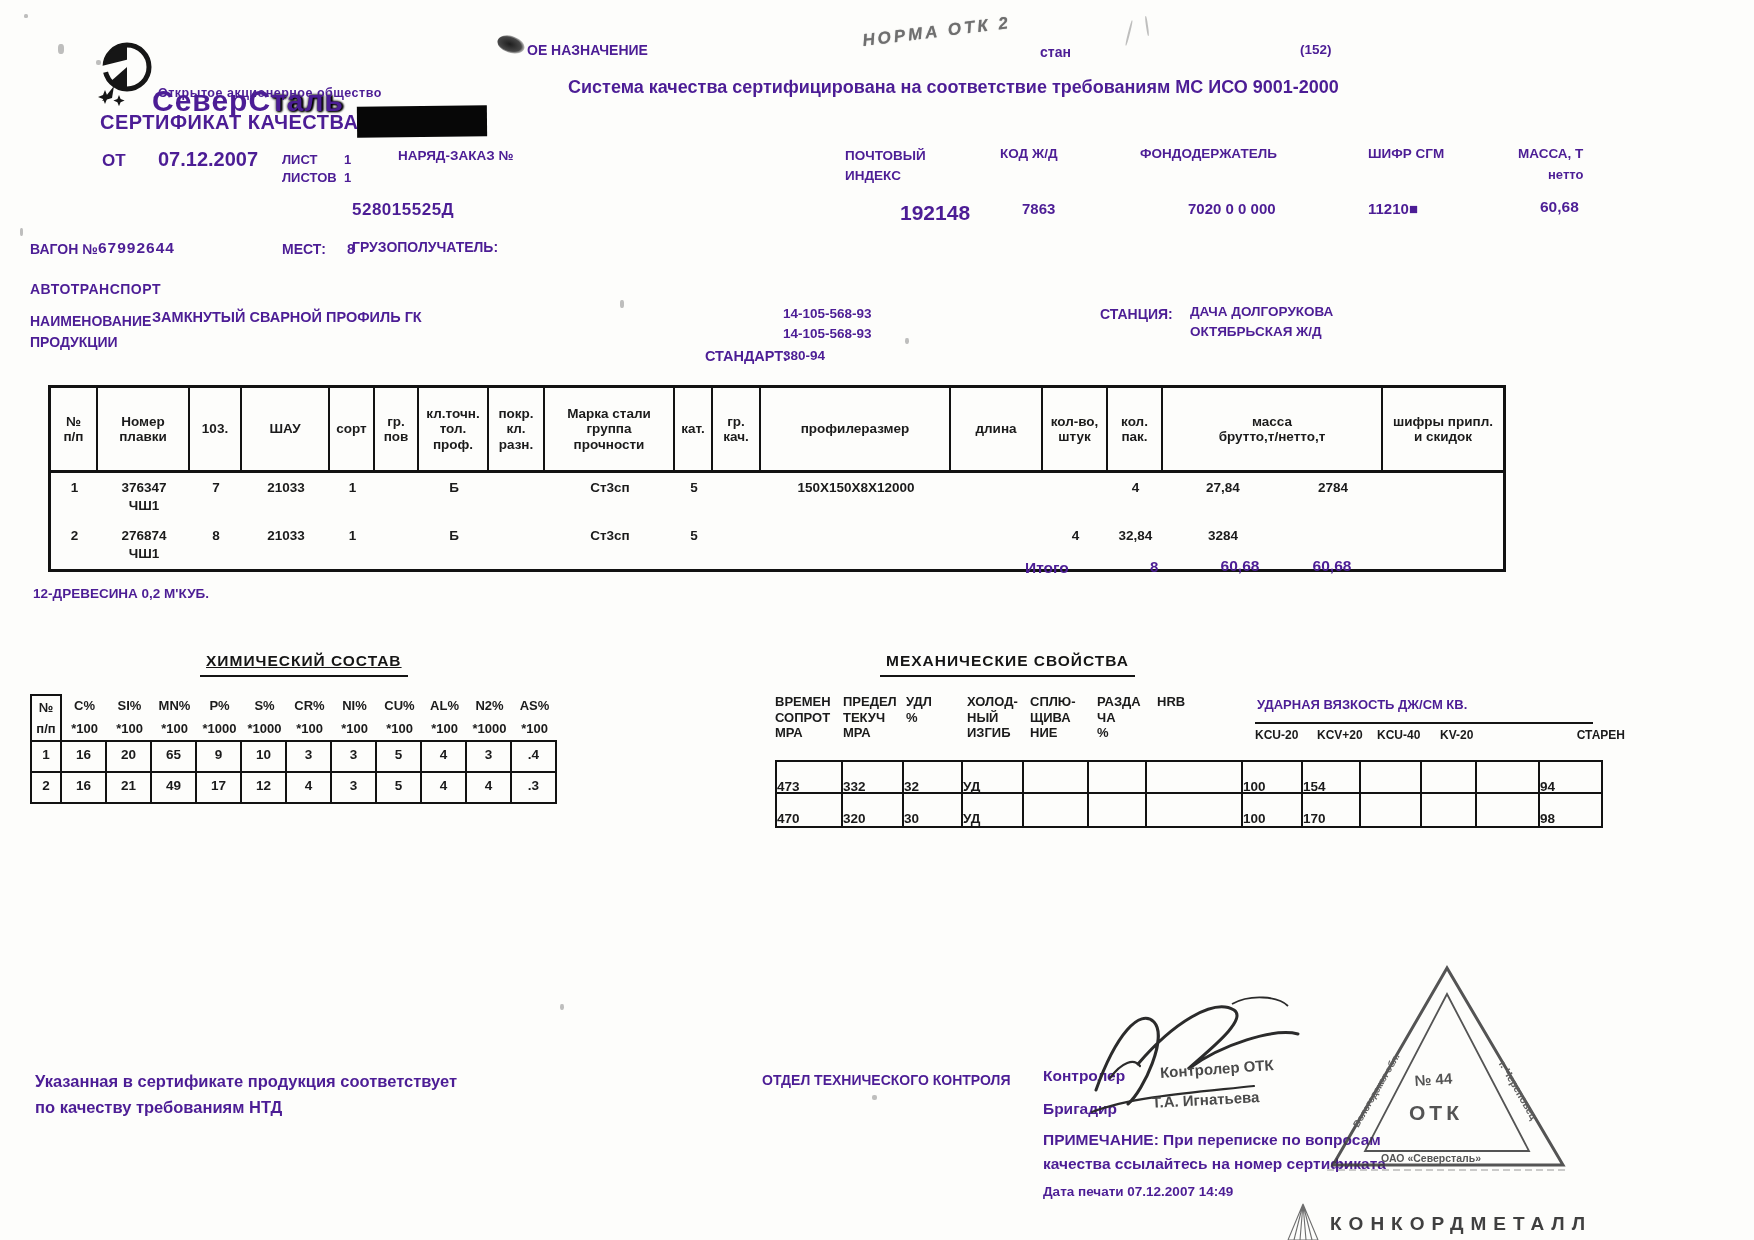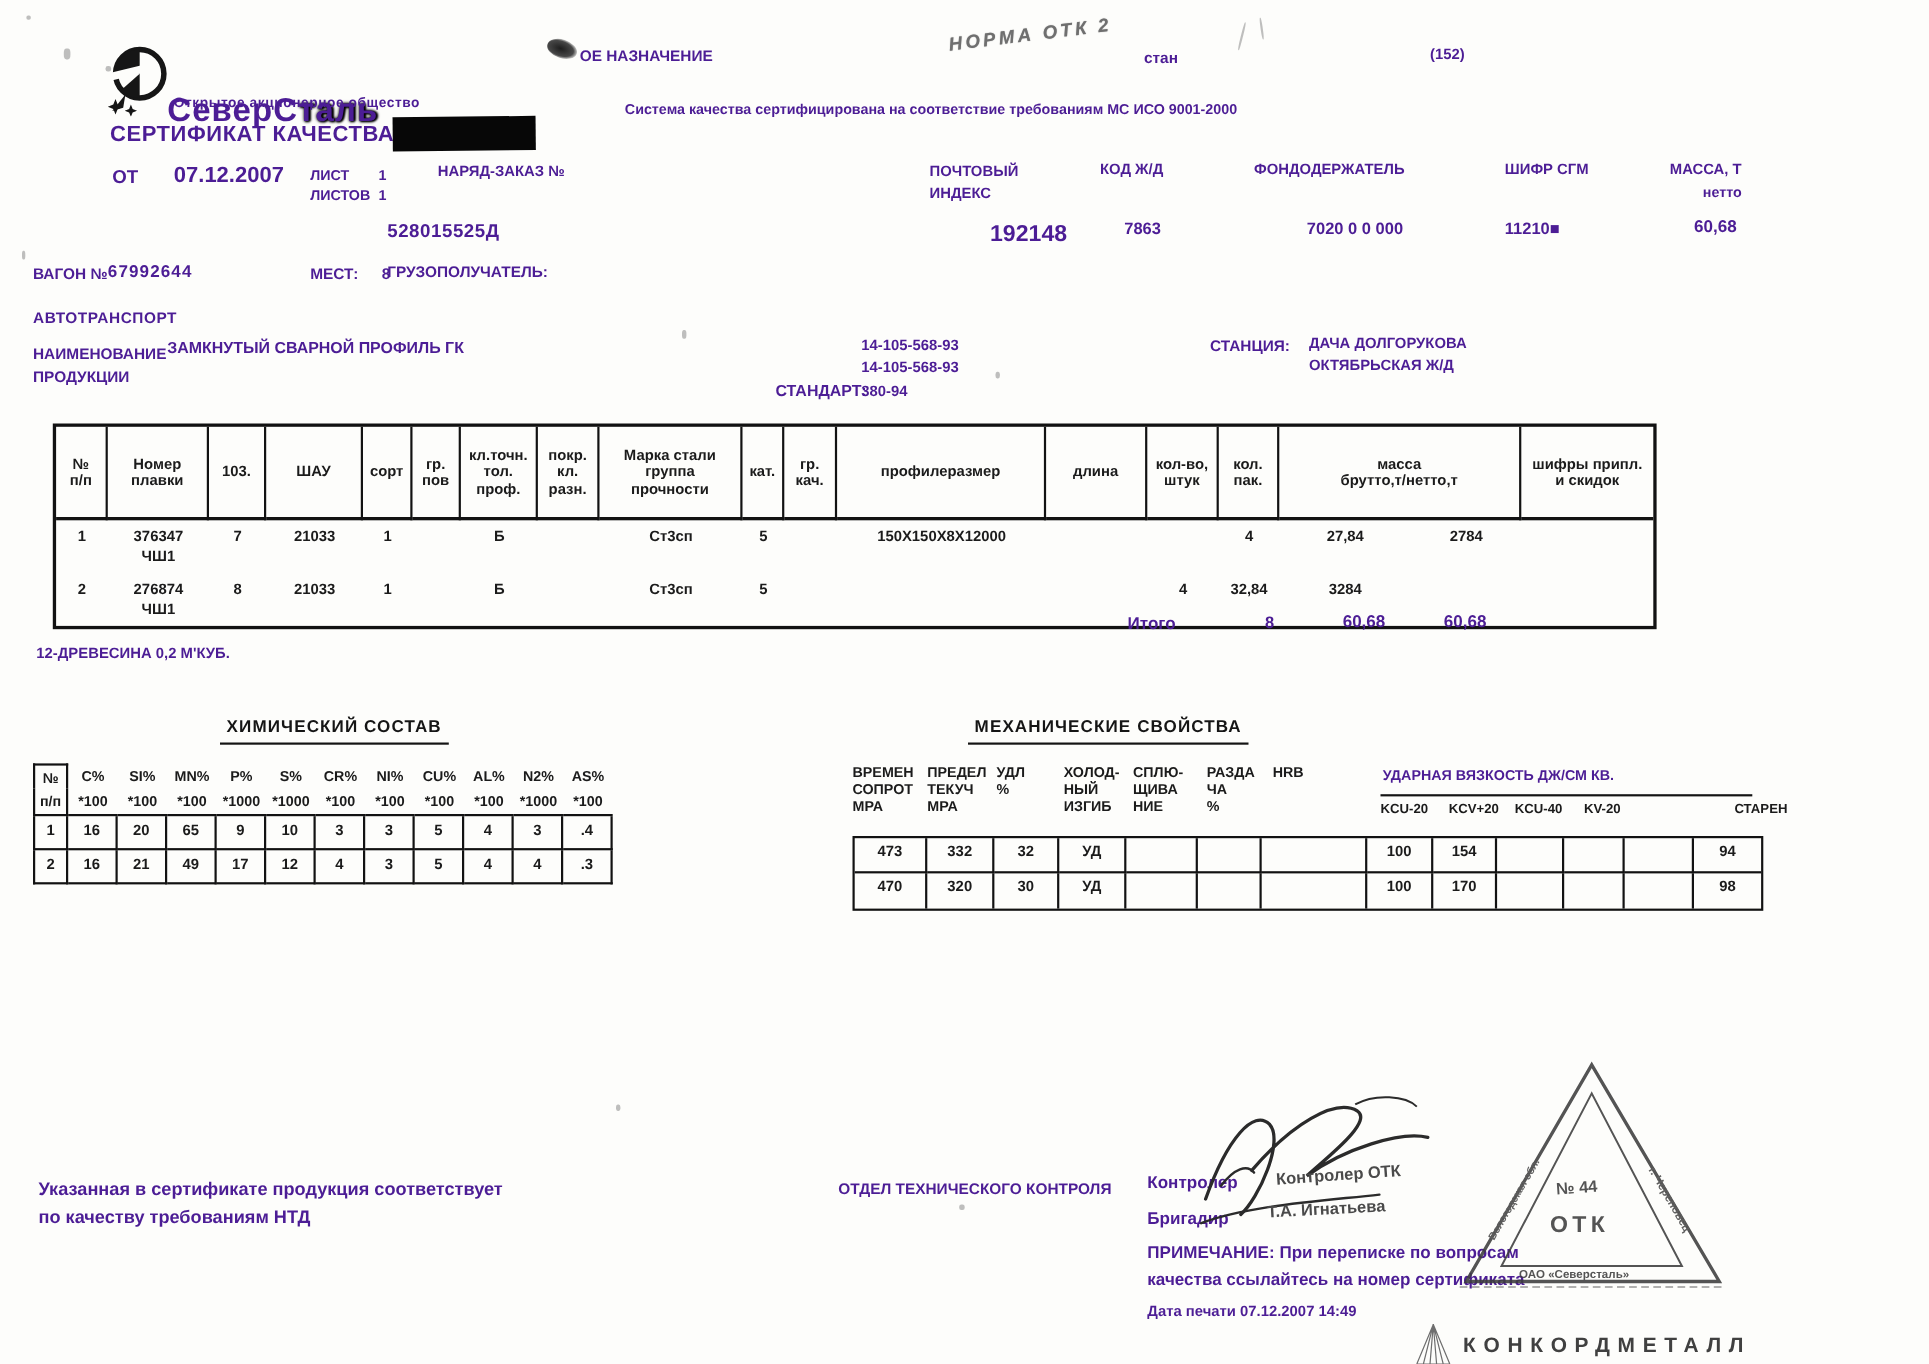--- a/index.html
+++ b/index.html
@@ -33,21 +33,21 @@
       text-align:center;padding:5px 0;min-height:31px;box-sizing:border-box;}
   .cd.cl{border-left:2px solid #121212;}
   
   #mlabels{position:absolute;left:775px;top:694px;display:grid;grid-template-columns:68px 63px 61px 63px 67px 60px 98px;}
   .ml{font-size:13px;font-weight:bold;line-height:1.2;white-space:pre-line;}
   #msub{position:absolute;left:1255px;top:728px;display:grid;grid-template-columns:62px 60px 63px 57px 65px 63px;}
   .ms{font-size:12px;font-weight:bold;}
   .ms:last-child{text-align:right;}
   #mdata{position:absolute;left:775px;top:760px;display:grid;border:2.5px solid #121212;
          grid-template-columns:66px 61px 59px 61px 65px 58px 96px 60px 58px 61px 55px 63px 61px;}
-  .mc{border-right:2.5px solid #121212;font-size:13.5px;font-weight:bold;text-align:center;padding-top:4px;height:32px;box-sizing:border-box;}
+  .mc{border-right:2.5px solid #121212;font-size:13.5px;font-weight:bold;padding-top:17px;height:32px;box-sizing:border-box;}
   .mc.nr{border-right:none;}
   .mc.bb{border-bottom:2.5px solid #121212;}
   svg text{font-family:"Liberation Sans","DejaVu Sans",sans-serif;}
 </style>
 </head>
 <body>
 
 <div id="doc">
 
   <div class="speck" style="left:58px;top:44px;width:6px;height:10px;"></div>
@@ -73,21 +73,21 @@
   <div class="t" style="left:152px;top:44px;font-size:30px;letter-spacing:1px;">
     <span>СеверС</span><span class="smudge">таль</span>
   </div>
   <div class="t" style="left:158px;top:86px;font-size:12.5px;letter-spacing:.5px;">Открытое акционерное общество</div>
 
   <div class="blob" style="left:497px;top:36px;width:28px;height:17px;transform:rotate(18deg);"></div>
   <div class="t" style="left:527px;top:42px;font-size:14px;">ОЕ НАЗНАЧЕНИЕ</div>
   <div class="hand" style="left:862px;top:22px;font-size:17px;">НОРМА ОТК 2</div>
   <div class="t" style="left:1040px;top:44px;font-size:14px;">стан</div>
   <div class="t" style="left:1300px;top:42px;font-size:13.5px;">(152)</div>
-  <div class="t" style="left:568px;top:92px;font-size:13px;">Система качества сертифицирована на соответствие требованиям МС ИСО 9001-2000</div>
+  <div class="t" style="left:568px;top:76px;font-size:18px;">Система качества сертифицирована на соответствие требованиям МС ИСО 9001-2000</div>
 
   <div class="t" style="left:100px;top:110px;font-size:20px;letter-spacing:.5px;">СЕРТИФИКАТ КАЧЕСТВА №</div>
   <div class="redact" style="left:357px;top:106px;width:130px;height:31px;"></div>
   <div class="t" style="left:102px;top:150px;font-size:17px;">ОТ</div>
   <div class="t" style="left:158px;top:147px;font-size:20px;">07.12.2007</div>
   <div class="t" style="left:282px;top:152px;font-size:13px;">ЛИСТ</div>
   <div class="t" style="left:344px;top:152px;font-size:13px;">1</div>
   <div class="t" style="left:282px;top:170px;font-size:13px;text-align:center;">ЛИСТОВ</div>
   <div class="t" style="left:344px;top:170px;font-size:13px;">1</div>
   <div class="t" style="left:398px;top:148px;font-size:13.5px;">НАРЯД-ЗАКАЗ №</div>
@@ -192,21 +192,21 @@
       <div class="md">32,84</div>
       <div class="md">3284</div>
       <div class="md"></div>
     </div>
   <div class="t" style="left:1025px;top:558px;font-size:15.5px;">Итого</div>
   <div class="t" style="left:1150px;top:558px;font-size:15px;">8</div>
   <div class="t" style="left:1200px;top:556px;width:80px;text-align:center;font-size:15.5px;">60,68</div>
   <div class="t" style="left:1292px;top:556px;width:80px;text-align:center;font-size:15.5px;">60,68</div>
   <div class="t" style="left:33px;top:586px;font-size:13.5px;">12-ДРЕВЕСИНА 0,2 М'КУБ.</div>
 
-  <div class="sect" style="left:200px;top:652px;">ХИМИЧЕСКИЙ СОСТАВ</div>
+  <div class="sect" style="left:200px;top:652px;text-decoration:underline;">ХИМИЧЕСКИЙ СОСТАВ</div>
   <div id="chem">
       <div class="ch b1">№</div>
       <div class="ch">C%</div>
       <div class="ch">SI%</div>
       <div class="ch">MN%</div>
       <div class="ch">P%</div>
       <div class="ch">S%</div>
       <div class="ch">CR%</div>
       <div class="ch">NI%</div>
       <div class="ch">CU%</div>

